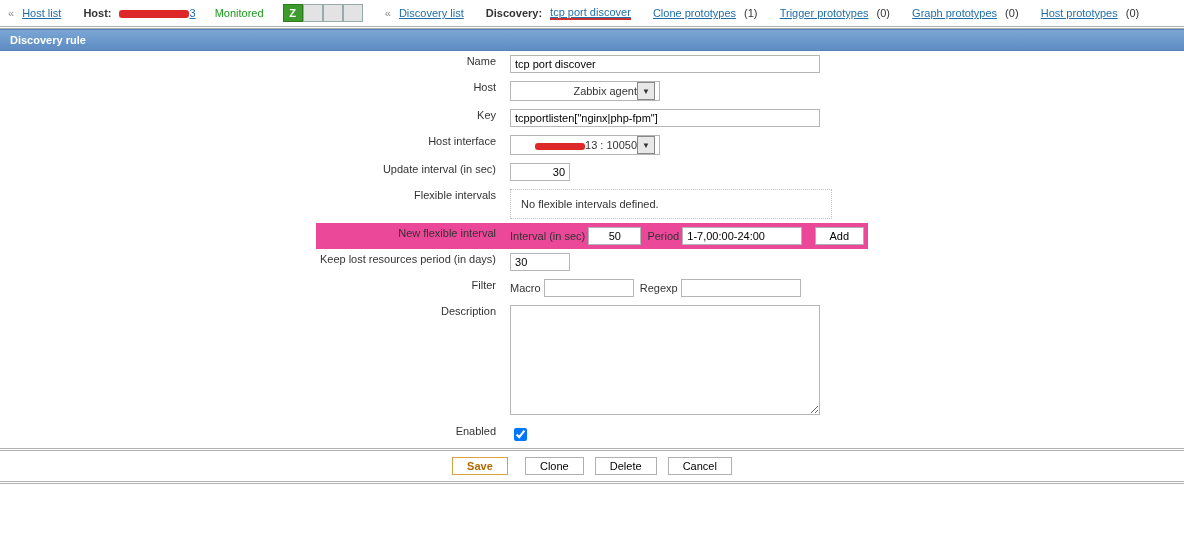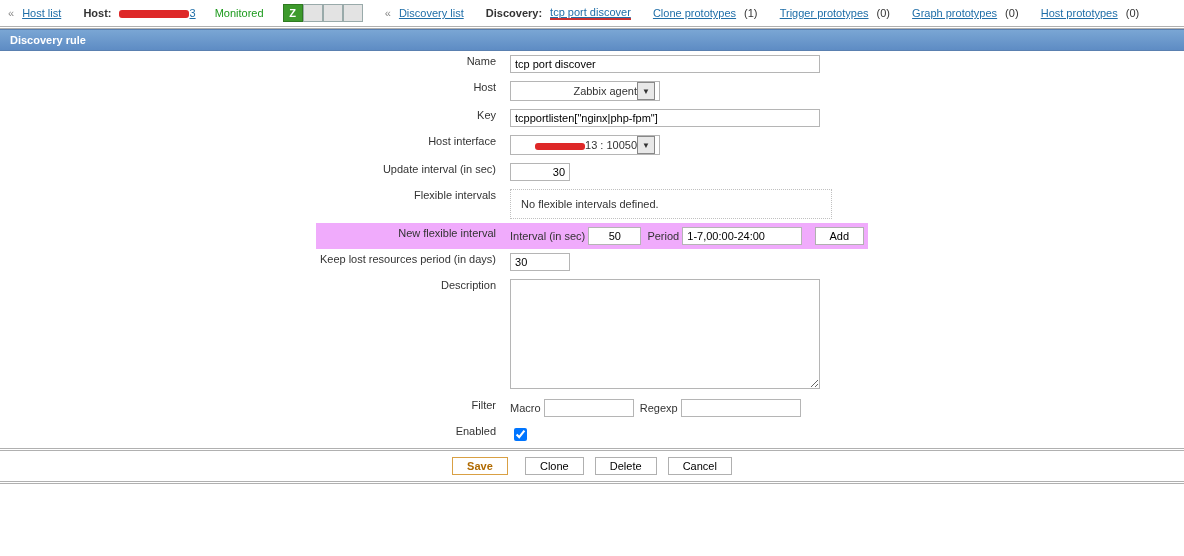--- a/index.html
+++ b/index.html
@@ -96,21 +96,21 @@
     border:1px solid #b0b0b0;
     background:#fff;
     padding:2px 14px;
     cursor:pointer;
   }
   .btn.primary {
     border:1px solid #d9a044;
     color:#b06a00;
     font-weight:bold;
   }
-  tr.highlight-row td { background:#f0abfc; }
+  tr.highlight-row td { background:#ec4899; }
   .footer {
     border-top:3px double #b0b0b0;
     border-bottom:3px double #b0b0b0;
     padding:6px;
     text-align:center;
   }
   .footer .btn { margin:0 4px; }
   .sep { color:#888; }
 </style>
 </head>
@@ -204,31 +204,31 @@
       <input type="text" style="width: 120px;" value="1-7,00:00-24:00">
       &nbsp;&nbsp;
       <button class="btn">Add</button>
     </td>
   </tr>
   <tr>
     <td class="label">Keep lost resources period (in days)</td>
     <td class="field"><input type="text" style="width: 60px;" value="30"></td>
   </tr>
   <tr>
-    <td class="label">Description</td>
-    <td class="field"><textarea style="width: 310px; height: 110px; resize: both;"></textarea></td>
-  </tr>
-  <tr>
     <td class="label">Filter</td>
     <td class="field">
       <span>Macro</span>
       <input type="text" style="width: 90px;">
       &nbsp;<span>Regexp</span>
       <input type="text" style="width: 120px;">
     </td>
+  </tr>
+  <tr>
+    <td class="label">Description</td>
+    <td class="field"><textarea style="width: 310px; height: 110px; resize: both;"></textarea></td>
   </tr>
   <tr>
     <td class="label">Enabled</td>
     <td class="field"><input type="checkbox" checked="" style=""></td>
   </tr>
 </tbody>
   </table>
 
 <div class="footer">
   <button class="btn primary">Save</button>

